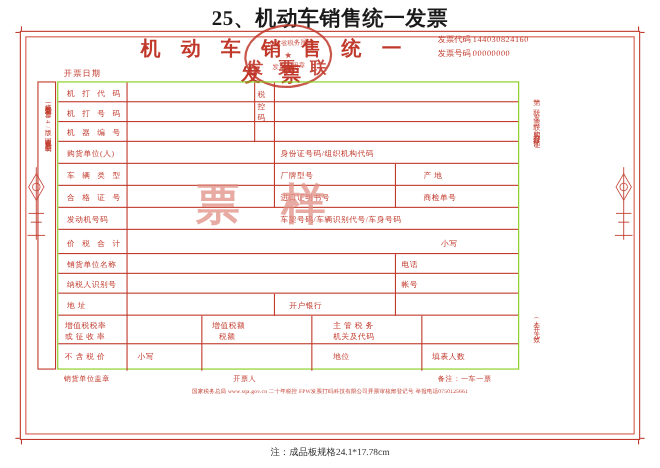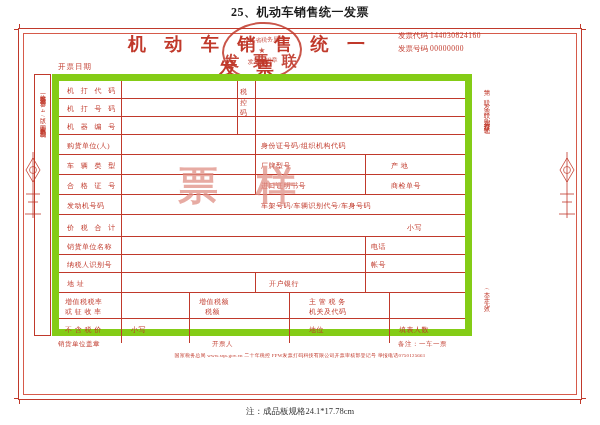--- a/index.html
+++ b/index.html
@@ -18,21 +18,21 @@
     width: 600px;
     height: 425px;
   }
   .doc-title {
     position: absolute;
     top: 4px;
     left: 0;
     width: 600px;
     text-align: center;
     font-family: "Liberation Serif", serif;
-    font-size: 12px;
+    font-size: 19px;
     font-weight: bold;
     color: #1a1a1a;
     letter-spacing: 0.5px;
   }
   
   .invoice {
     position: absolute;
     left: 18px;
     top: 28px;
     width: 564px;
@@ -144,21 +144,21 @@
     letter-spacing: 1px;
   }
 
   
   .tbl {
     position: absolute;
     left: 52px;
     top: 74px;
     width: 420px;
     height: 262px;
-    border: 7px solid #84cc16;
+    border: 1px solid #84cc16;
     box-sizing: border-box;
   }
   .row {
     position: absolute;
     left: 0;
     width: 100%;
     border-bottom: 1px solid #c0392b;
     box-sizing: border-box;
   }
   .vline {

